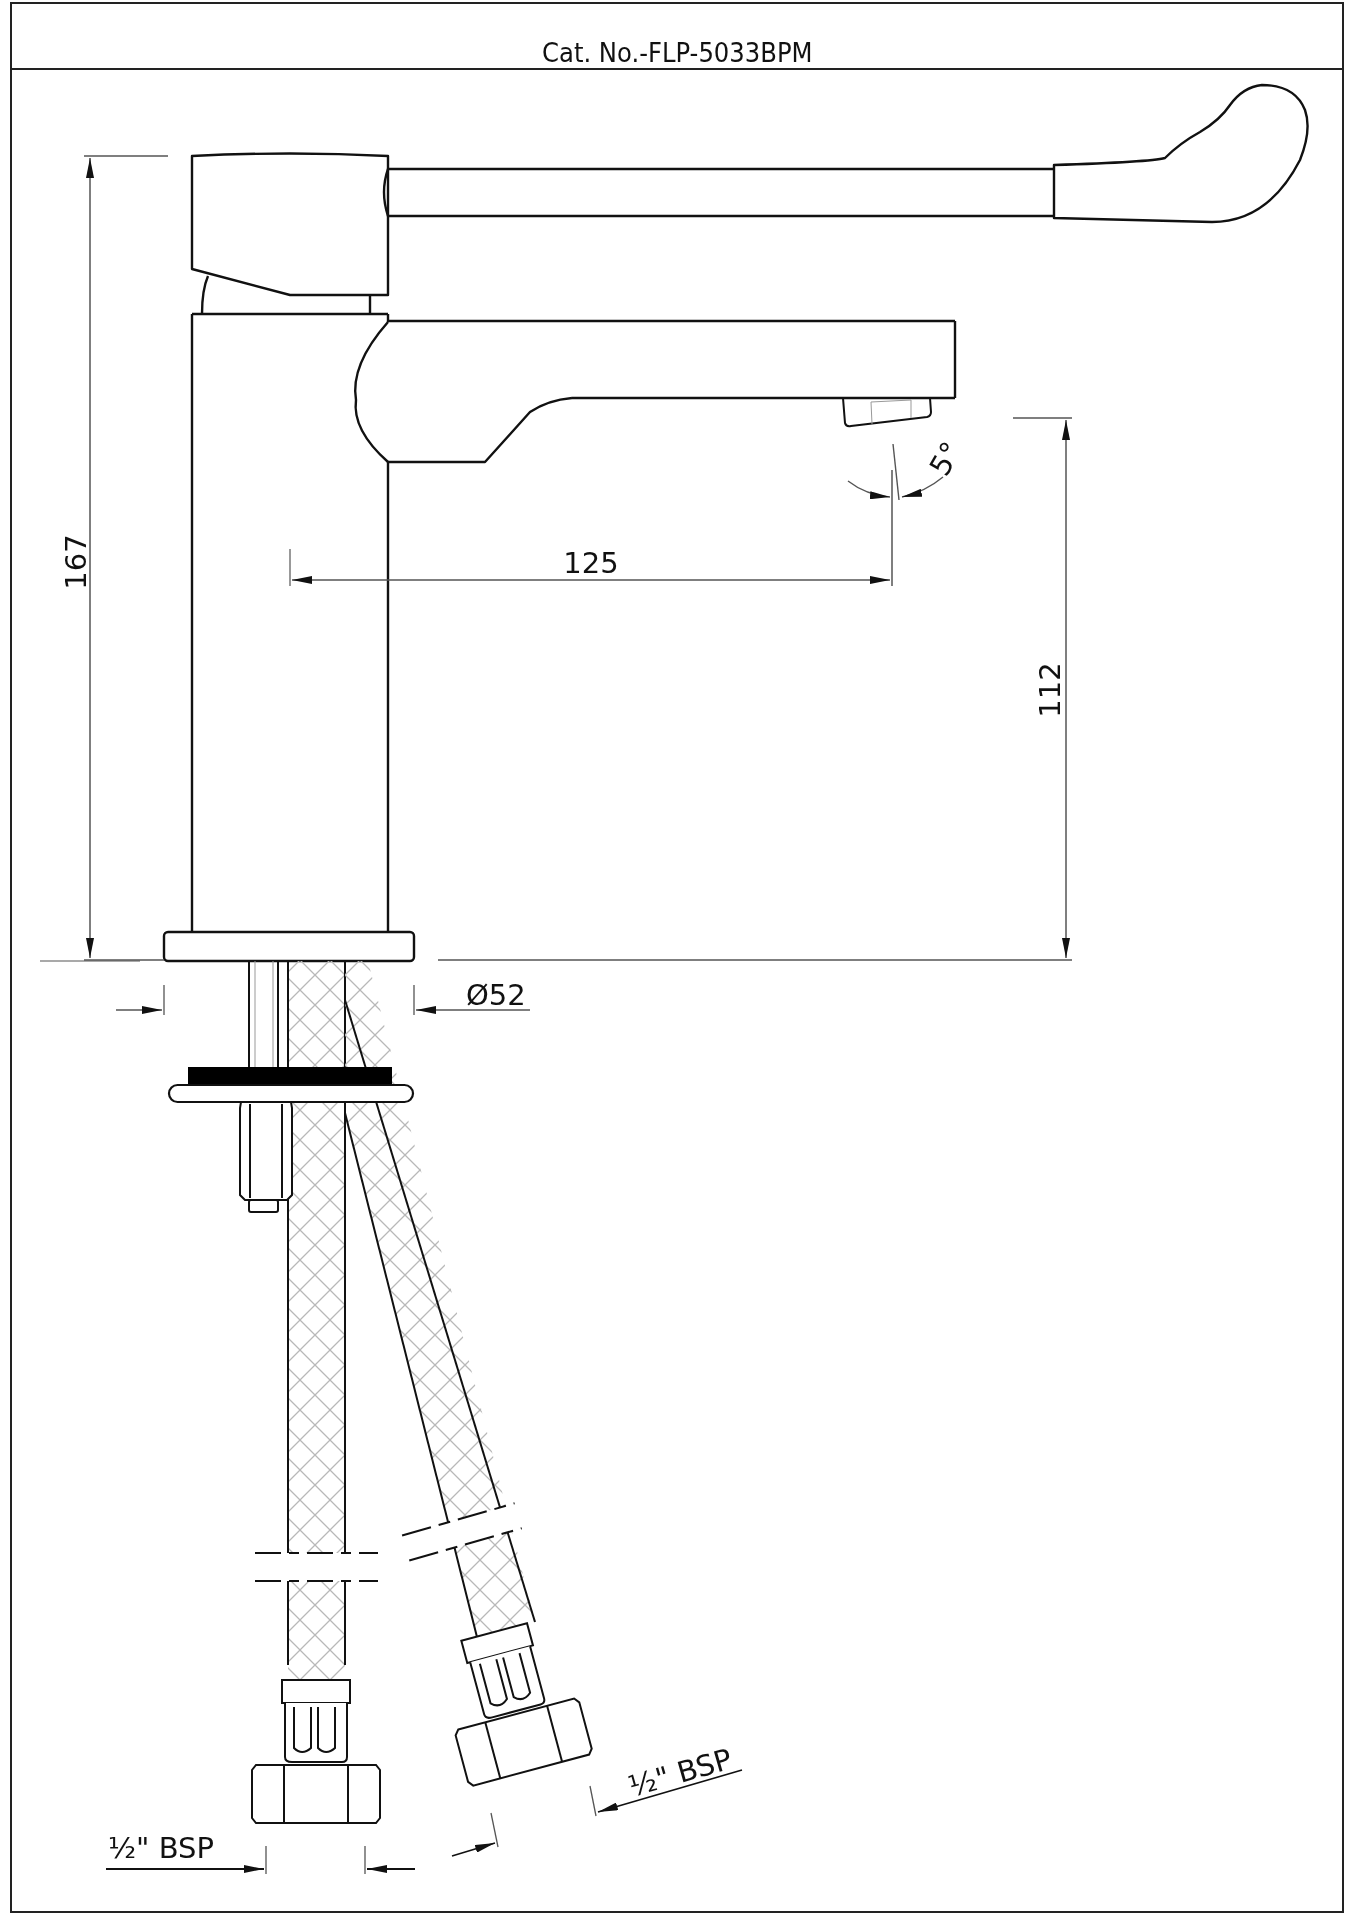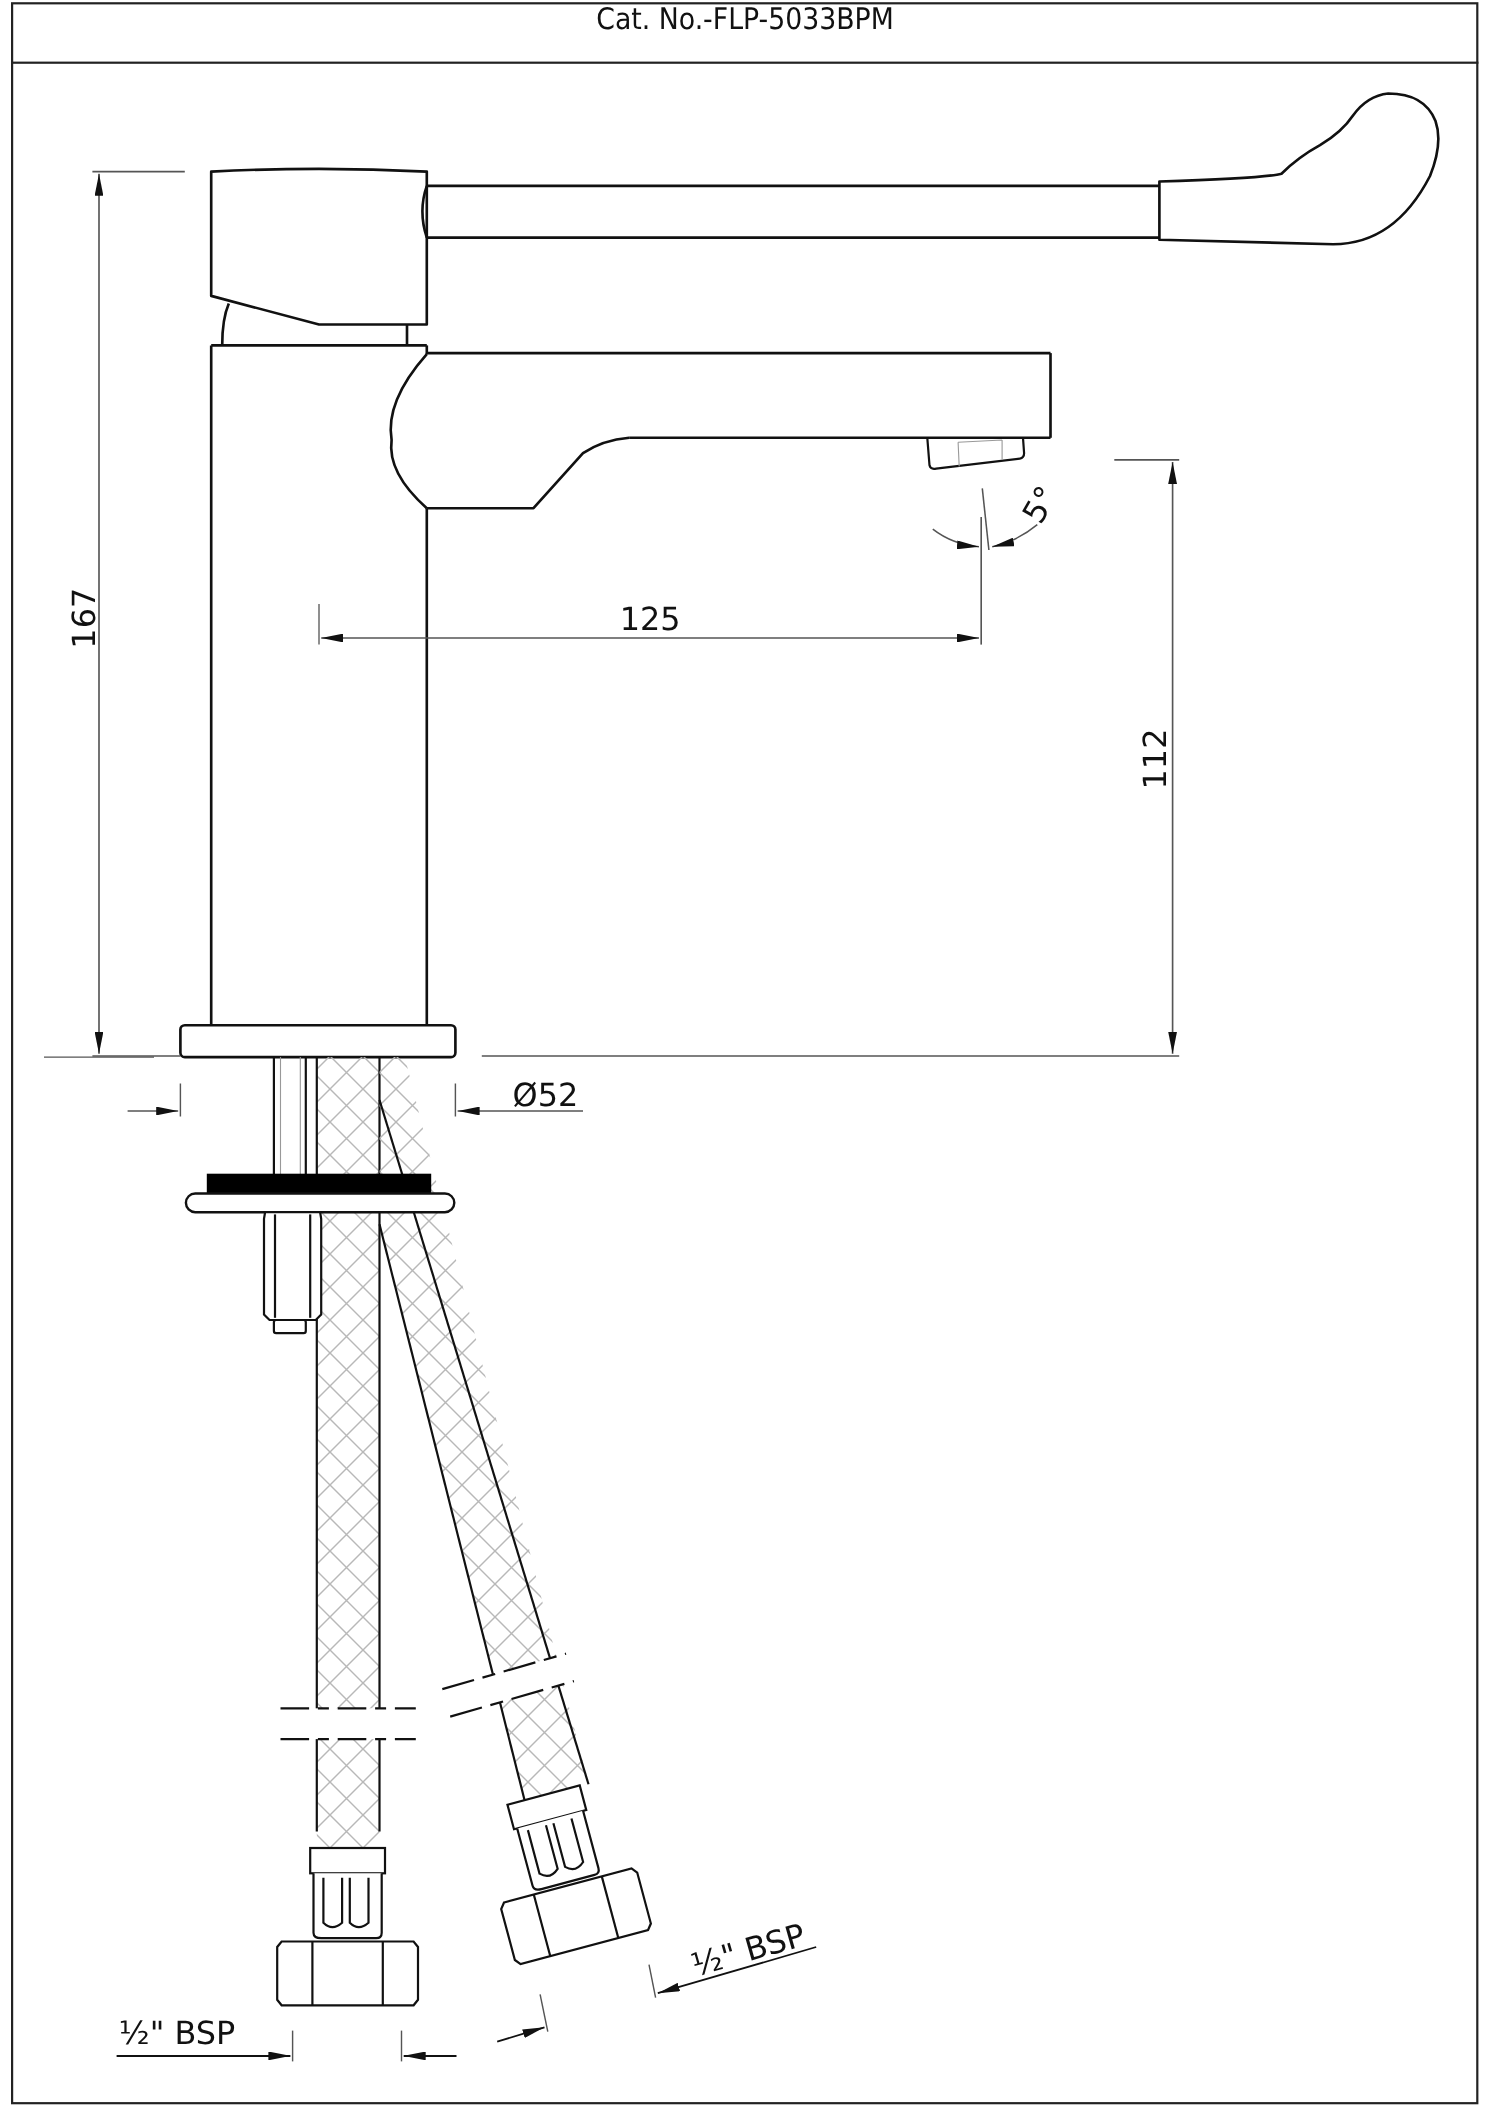--- a/index.html
+++ b/index.html
@@ -1,18 +1,18 @@
 <!DOCTYPE html>
 <html><head>
 <meta charset="utf-8">
 <style>
   html, body { margin: 0; padding: 0; background: #ffffff; }
   body { width: 1356px; height: 1920px; position: relative; overflow: hidden; font-family: "Liberation Sans", sans-serif; }
   .frame { position: absolute; left: 10px; top: 2px; width: 1334px; height: 1911px; border: 2px solid #222; box-sizing: border-box; }
-  .title-bar { position: absolute; left: 10px; top: 2px; width: 1334px; height: 56px; border-bottom: 2px solid #222; box-sizing: border-box; display: flex; align-items: flex-start; justify-content: center; }
+  .title-bar { position: absolute; left: 10px; top: 2px; width: 1334px; height: 68px; border-bottom: 2px solid #222; box-sizing: border-box; display: flex; align-items: flex-end; justify-content: center; }
   .title-text { font-family: "DejaVu Sans", sans-serif; font-size: 27px; color: #111; letter-spacing: 0px; transform: scaleX(0.9); }
   svg.drawing { position: absolute; left: 0; top: 0; }
   .dim-text { font-family: "DejaVu Sans", sans-serif; font-size: 29px; fill: #111; }
 </style>
 </head>
 <body>
 
 <div class="frame"></div>
 <div class="title-bar">
   <span class="title-text">Cat. No.-FLP-5033BPM</span>

